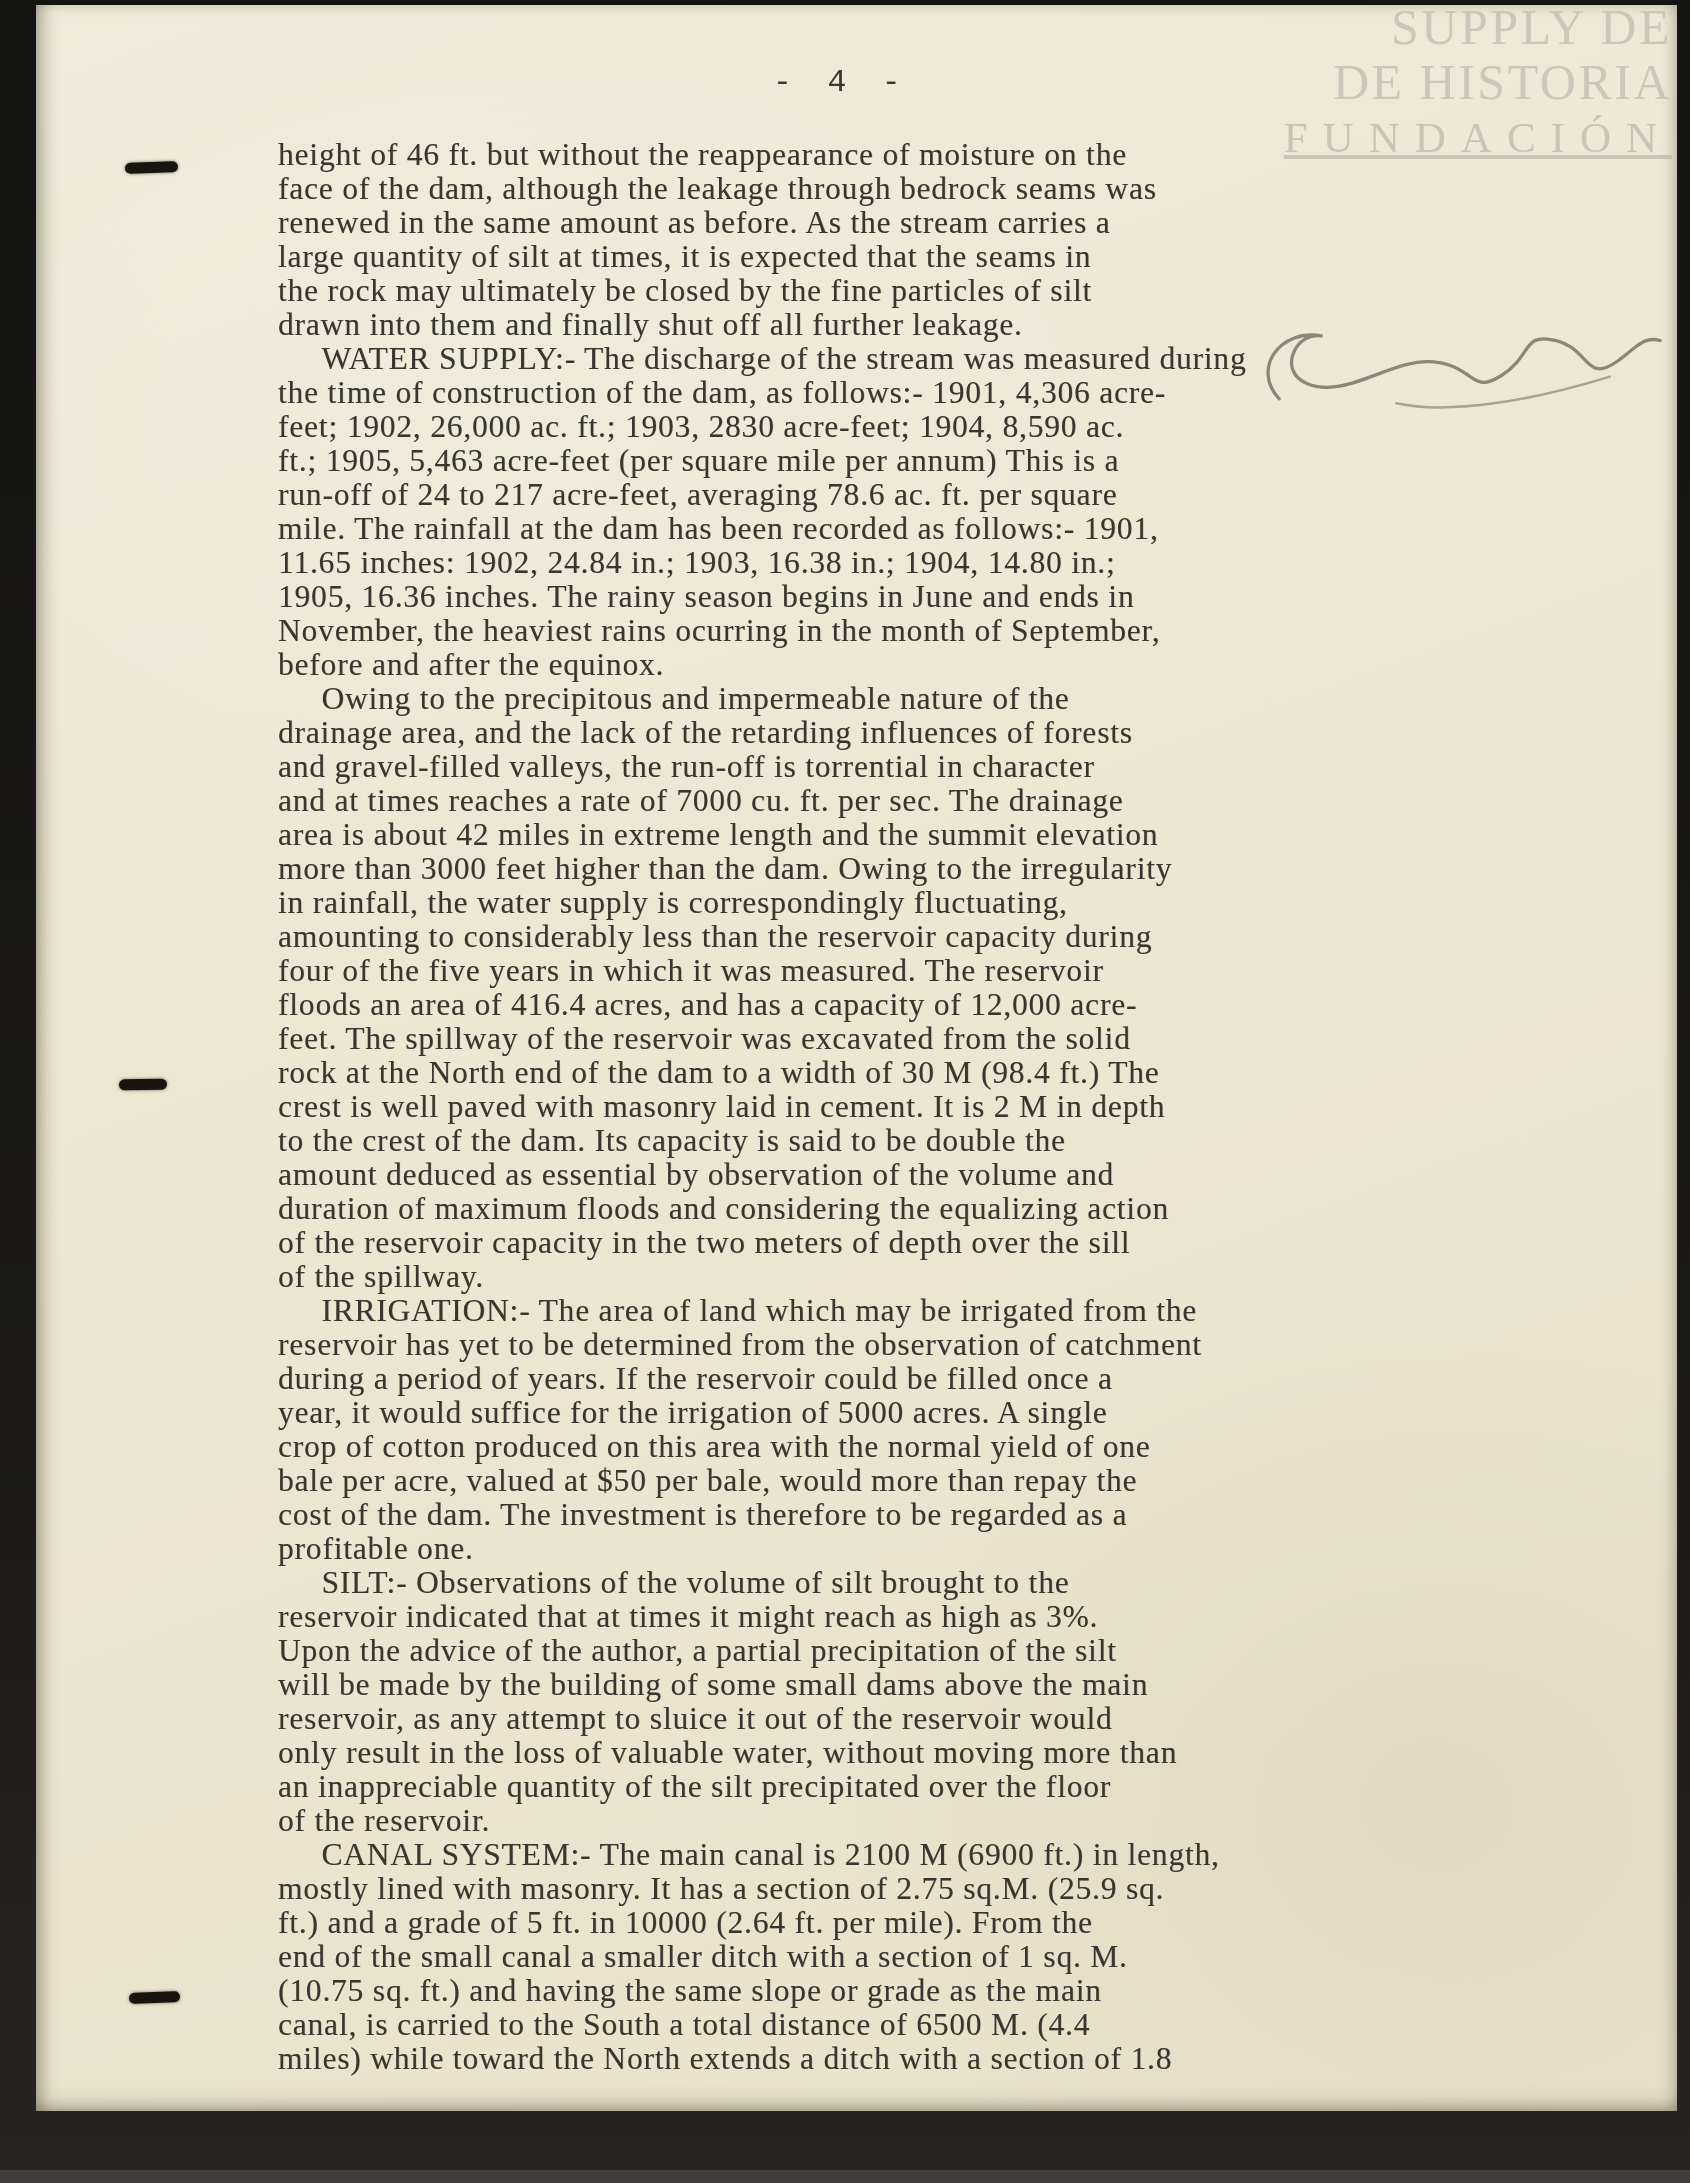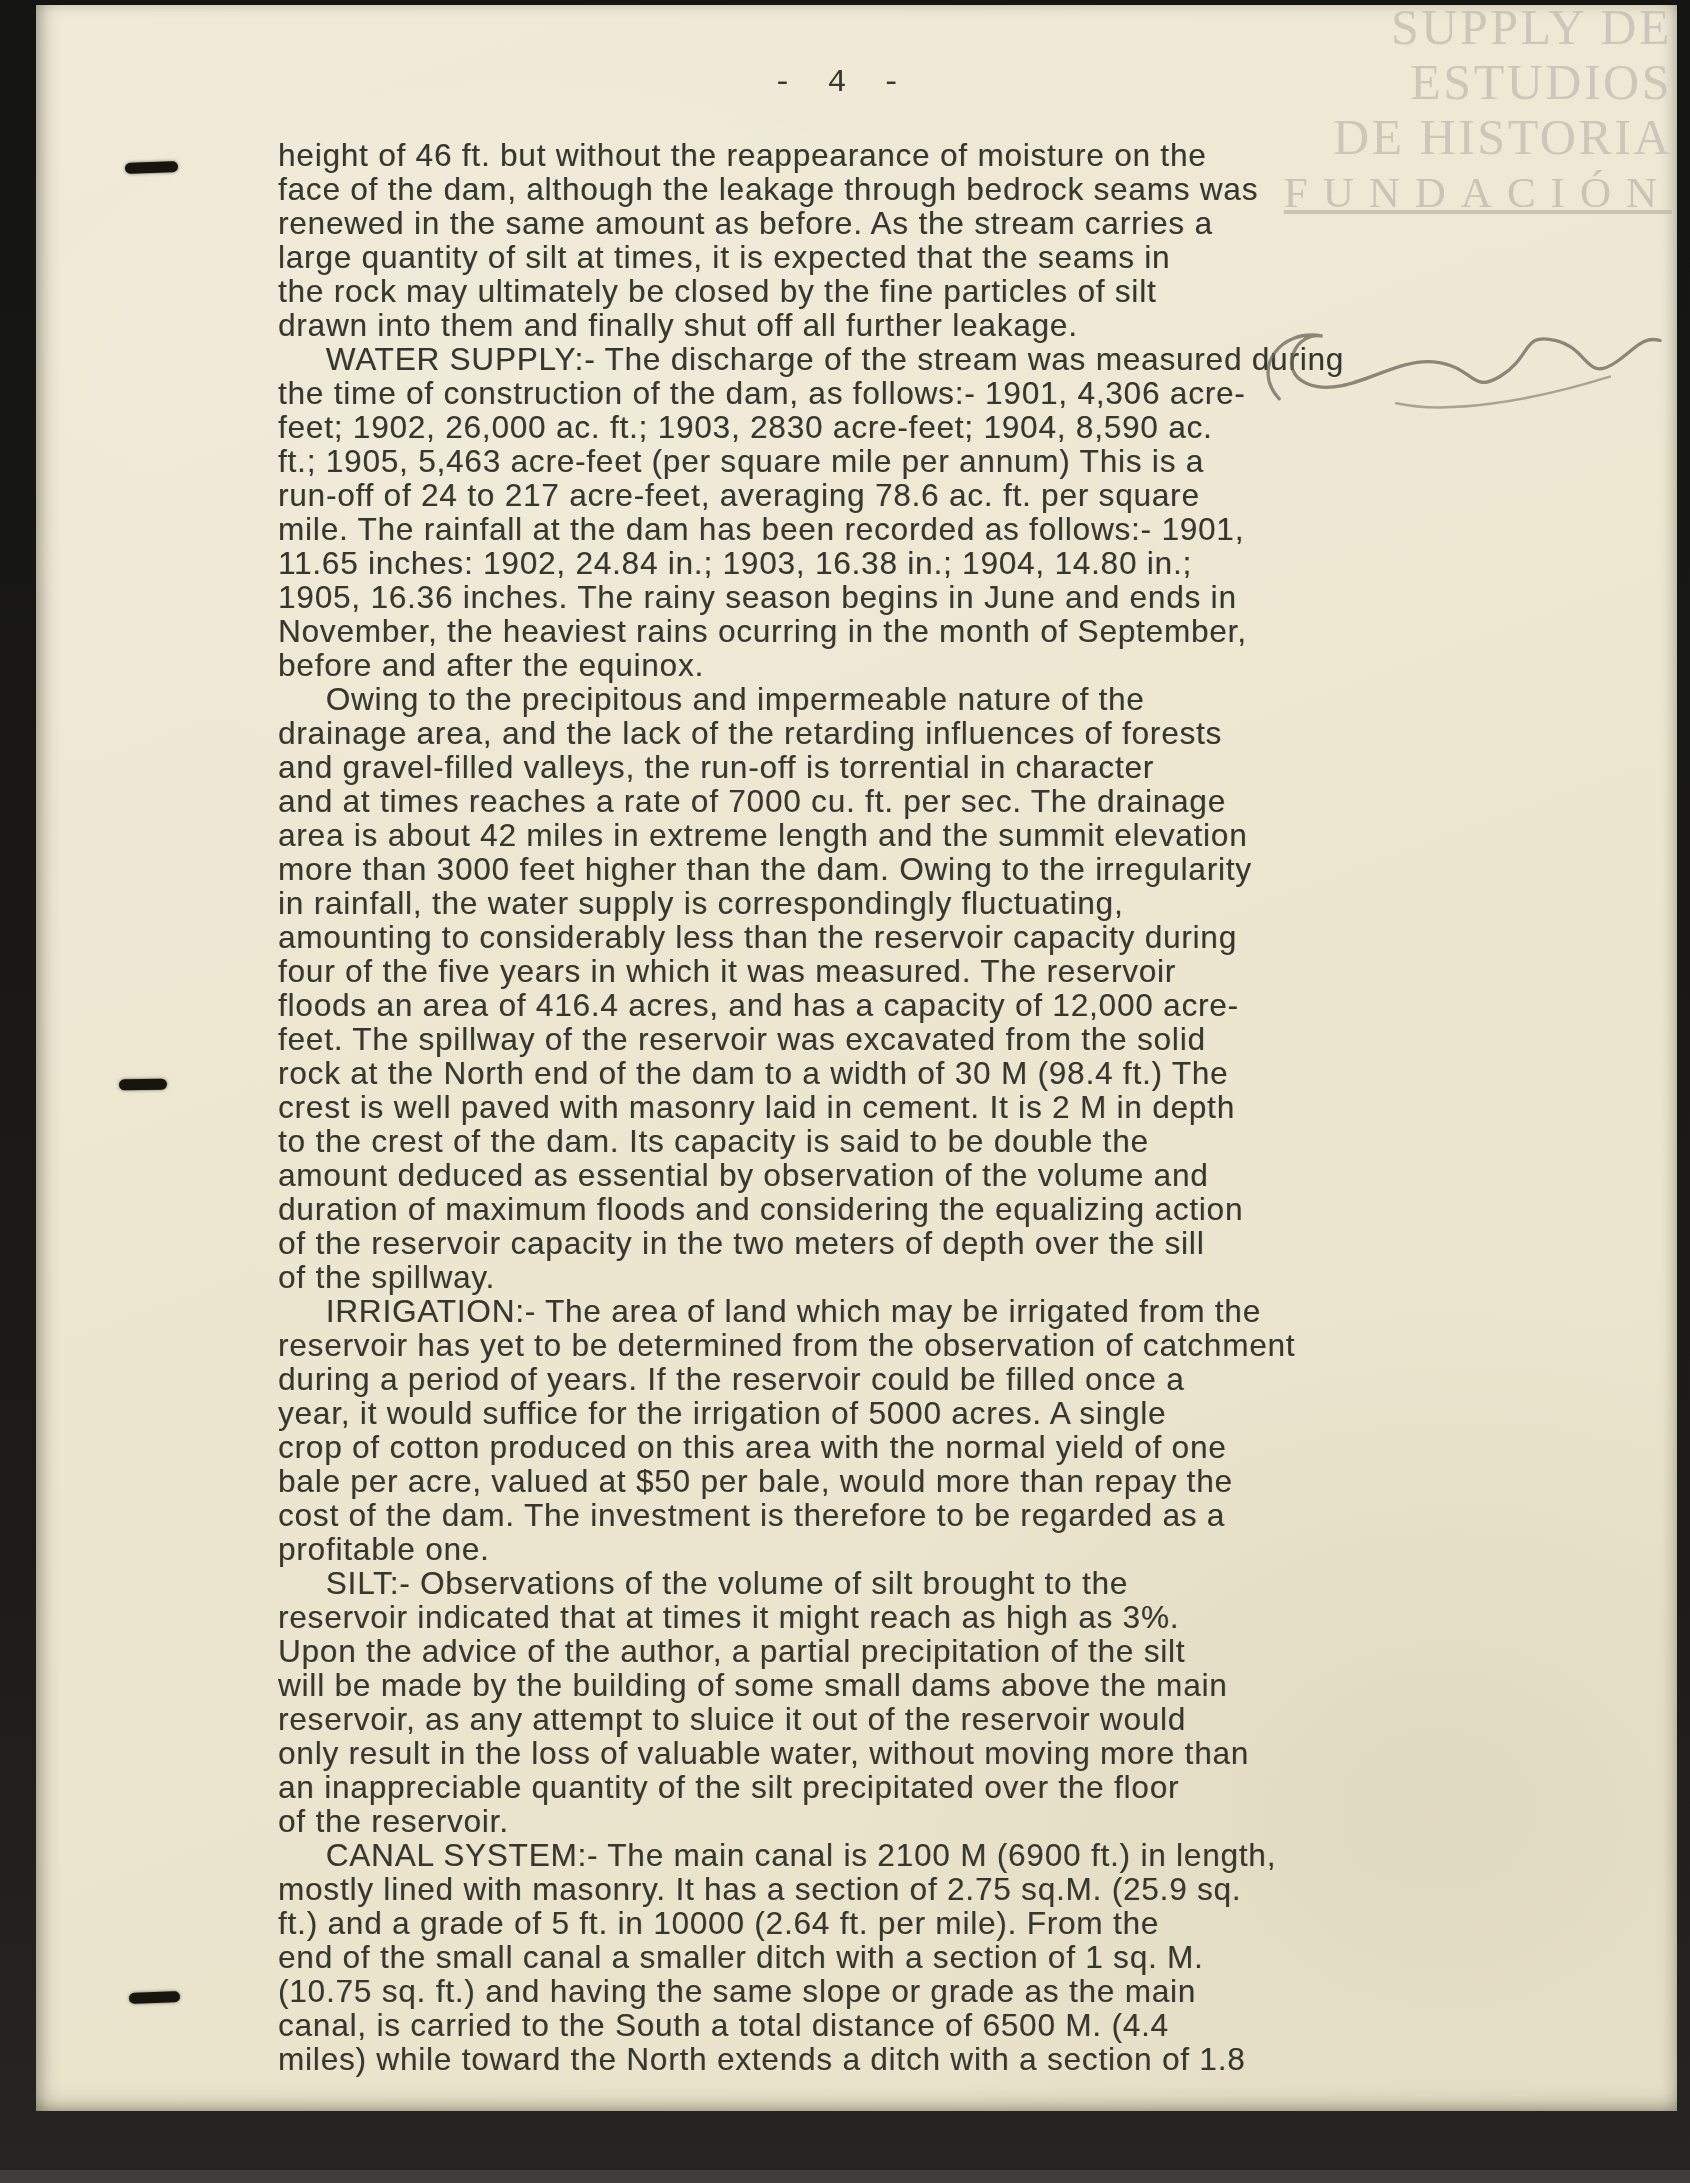--- a/index.html
+++ b/index.html
@@ -51,21 +51,21 @@
   }
   .content {
     position: absolute;
     left: 242px;
     top: 133px;
     width: 1392px;
   }
   .content p {
     margin: 0;
     white-space: pre-wrap;
-    font-family: Liberation Sans, sans-serif;
+    font-family: Liberation Serif, serif;
     font-size: 31.5px;
     line-height: 34px;
     letter-spacing: 0.8px;
     color: #38362e;
     text-shadow: 0.5px 0.3px 0.5px rgba(56,54,46,0.35);
   }
   .watermark {
     position: absolute;
     right: 18px;
     top: 0px;
@@ -175,21 +175,20 @@
     </div>
 
     <div class="punch punch-1"></div>
     <div class="punch punch-2"></div>
     <div class="punch punch-3"></div>
 
   </div>
 
   <div class="watermark">
     <span class="wline">SUPPLY DE</span>
-    <span class="wline">ESTUDIOS</span>
     <span class="wline">DE HISTORIA</span>
     <span class="wline spaced">FUNDACIÓN</span>
   </div>
 
   <svg class="signature" width="447" height="166" viewBox="0 0 540 200">
     <path d="M60 130
              C 30 90, 70 45, 120 60
              C 90 50, 60 95, 95 115
              C 140 140, 200 95, 250 105
              C 300 115, 290 150, 330 130

